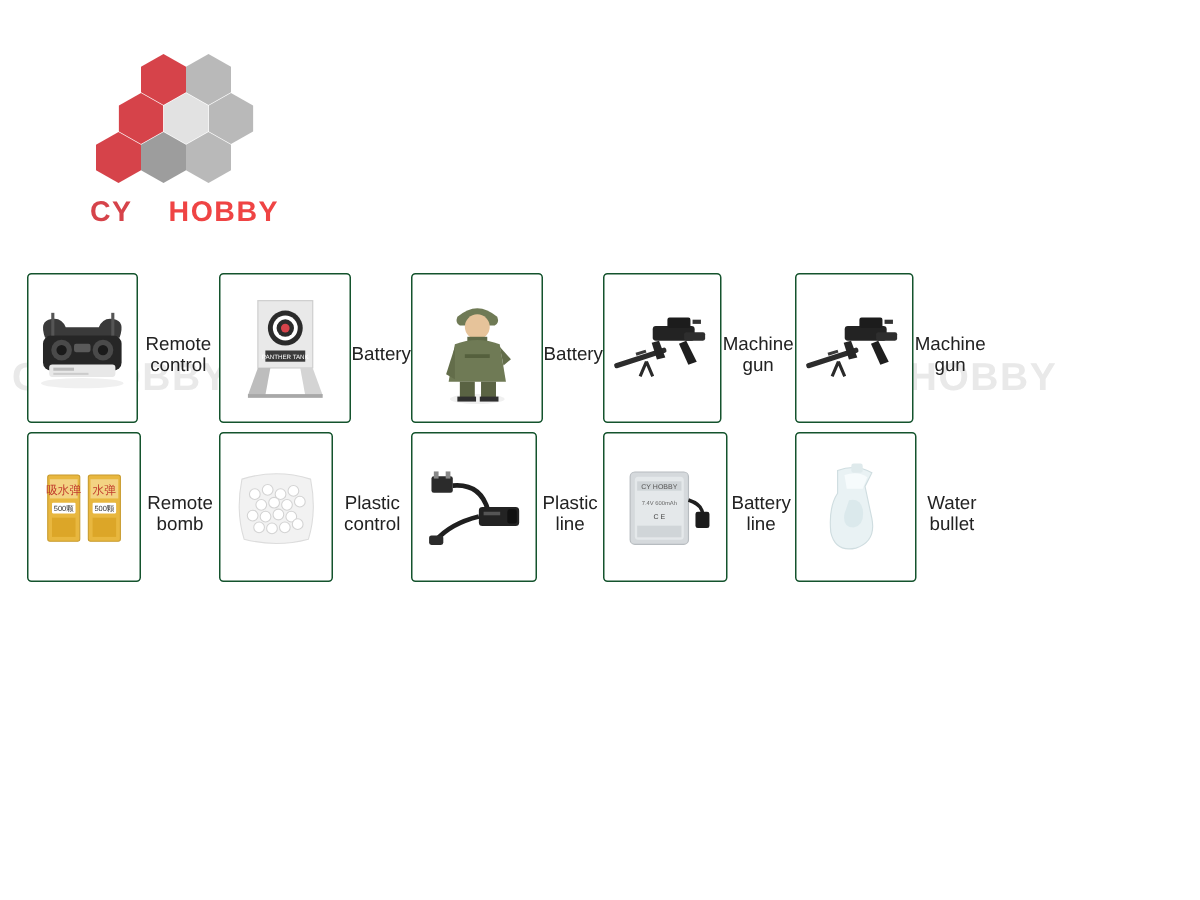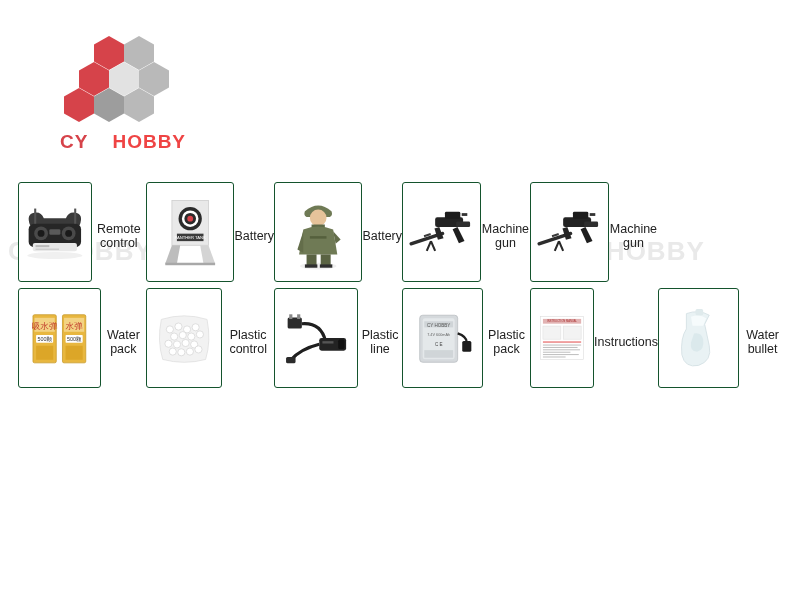--- a/index.html
+++ b/index.html
@@ -241,21 +241,21 @@
           <text x="33" y="34" font-size="11" fill="#c0392b" text-anchor="middle" font-family="DejaVu Sans, sans-serif">吸水弹</text>
           <text x="71" y="34" font-size="11" fill="#c0392b" text-anchor="middle" font-family="DejaVu Sans, sans-serif">水弹</text>
           <rect x="22" y="42" width="22" height="10" rx="1" fill="#ffffff"></rect>
           <rect x="60" y="42" width="22" height="10" rx="1" fill="#ffffff"></rect>
           <text x="33" y="50" font-size="7" fill="#333" text-anchor="middle" font-family="Liberation Sans, sans-serif">500颗</text>
           <text x="71" y="50" font-size="7" fill="#333" text-anchor="middle" font-family="Liberation Sans, sans-serif">500颗</text>
           <rect x="22" y="56" width="22" height="18" fill="#dca628"></rect>
           <rect x="60" y="56" width="22" height="18" fill="#dca628"></rect>
         </svg>
       </div>
-      <div class="caption">Water pack</div>
+      <div class="caption">Remote bomb</div>
     </div>
 
     <div class="cell">
       <div class="thumb">
         <svg width="104" height="92" viewBox="0 0 104 92">
           <path d="M20 20 q32 -10 64 0 q6 30 -2 56 q-30 8 -60 0 q-8 -26 -2 -56 z" fill="#f2f2f2" stroke="#dcdcdc"></path>
           <g fill="#ffffff" stroke="#d3d3d3">
             <circle cx="32" cy="34" r="5"></circle>
               <circle cx="44" cy="30" r="5"></circle>
               <circle cx="56" cy="34" r="5"></circle>
@@ -302,44 +302,23 @@
           <rect x="26" y="20" width="42" height="54" rx="3" fill="#e4e8ea"></rect>
           <rect x="28" y="24" width="38" height="8" fill="#cfd4d7"></rect>
           <text x="47" y="31" font-size="6" fill="#555" text-anchor="middle" font-family="Liberation Sans, sans-serif">CY HOBBY</text>
           <text x="47" y="44" font-size="5" fill="#666" text-anchor="middle" font-family="Liberation Sans, sans-serif">7.4V 600mAh</text>
           <text x="47" y="56" font-size="6" fill="#444" text-anchor="middle" font-family="Liberation Sans, sans-serif">C E</text>
           <rect x="28" y="62" width="38" height="10" fill="#d0d5d8"></rect>
           <path d="M72 40 q12 4 12 12" stroke="#1f1f1f" stroke-width="3" fill="none"></path>
           <rect x="78" y="50" width="12" height="14" rx="2" fill="#1c1c1c"></rect>
         </svg>
       </div>
-      <div class="caption">Plastic pack</div>
-    </div>
-
-    <div class="cell">
-      <div class="thumb">
-        <svg width="104" height="92" viewBox="0 0 104 92">
-          <rect x="16" y="10" width="72" height="72" fill="#ffffff" stroke="#dcdcdc"></rect>
-          <rect x="20" y="14" width="64" height="8" fill="#e2b3b3"></rect>
-          <text x="52" y="20" font-size="4.5" fill="#a33" text-anchor="middle" font-family="Liberation Sans, sans-serif">INSTRUCTION MANUAL</text>
-          <rect x="20" y="26" width="30" height="22" fill="#f3f3f3" stroke="#e0e0e0"></rect>
-          <rect x="54" y="26" width="30" height="22" fill="#f3f3f3" stroke="#e0e0e0"></rect>
-          <rect x="20" y="52" width="64" height="1.5" fill="#d33"></rect>
-          <g fill="#bbb">
-            <rect x="20" y="57" width="64" height="1.6"></rect>
-            <rect x="20" y="61" width="58" height="1.6"></rect>
-            <rect x="20" y="65" width="62" height="1.6"></rect>
-            <rect x="20" y="69" width="46" height="1.6"></rect>
-            <rect x="20" y="73" width="60" height="1.6"></rect>
-            <rect x="20" y="77" width="38" height="1.6"></rect>
-          </g>
-        </svg>
-      </div>
-      <div class="caption">Instructions</div>
-    </div>
+      <div class="caption">Battery line</div>
+    </div>
+
 
     <div class="cell">
       <div class="thumb">
         <svg width="104" height="92" viewBox="0 0 104 92">
           <path d="M36 14 q16 -6 30 2 l-6 12 l6 28 q4 20 -14 26 q-18 4 -22 -14 q-2 -22 6 -34 z" fill="#e9f2f4" stroke="#cfdde0"></path>
           <path d="M42 18 q12 -4 20 2 l-4 10 l-14 0 z" fill="#f6fbfc"></path>
           <path d="M46 40 q10 -2 12 8 q2 14 -8 16 q-10 0 -8 -12 z" fill="#dbe9ec"></path>
           <rect x="48" y="8" width="10" height="8" rx="2" fill="#dfeaec"></rect>
         </svg>
       </div>

